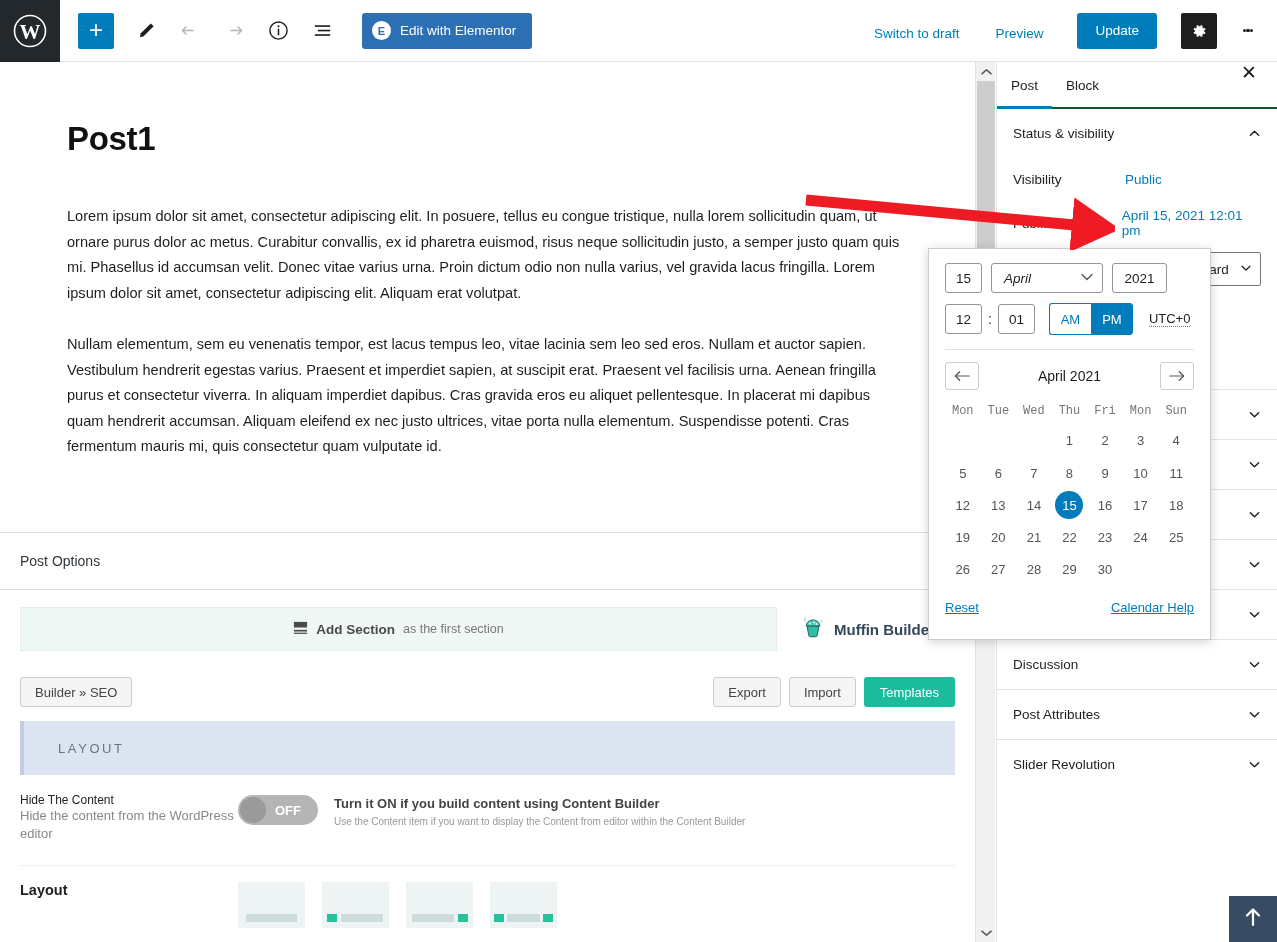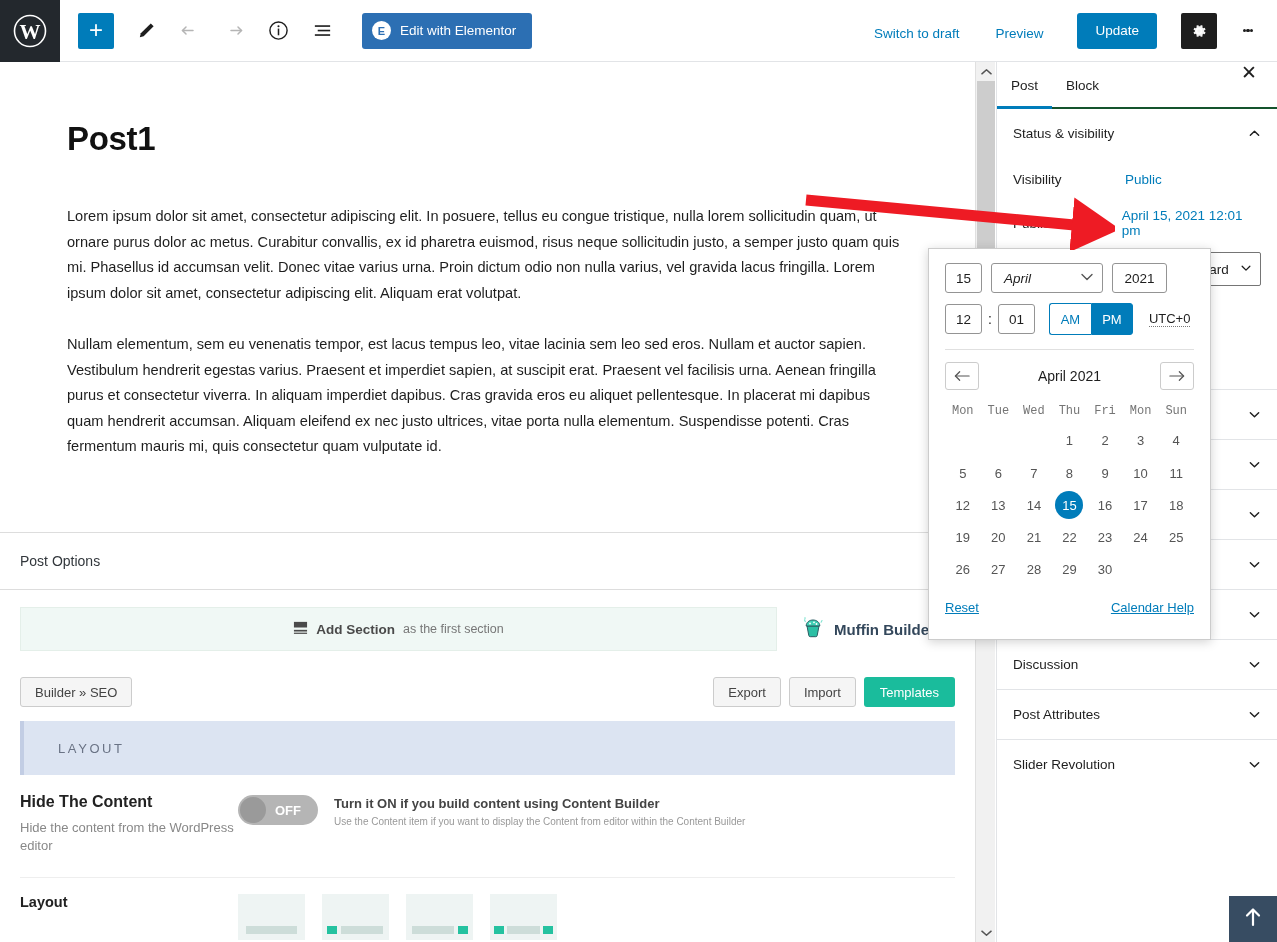--- a/index.html
+++ b/index.html
@@ -134,21 +134,21 @@
     border-left: 4px solid #c2cde4; display: flex; align-items: center;
   }
   .layout-bar span {
     font-size: 13px; letter-spacing: 2.6px; color: #6a7385; padding-left: 34px;
   }
 
   .hide-content-row {
     display: flex; padding: 18px 20px 0 20px; align-items: flex-start;
   }
   .hc-left { width: 218px; }
-  .hc-title { font-size: 16px; font-weight: bold; color: #222; margin-bottom: 8px; }
+  .hc-title { font-size: 12px; font-weight: normal; color: #222; }
   .hc-desc { font-size: 13px; color: #888; line-height: 18px; }
   .toggle {
     width: 80px; height: 30px; border-radius: 15px; background: #b5b5b5;
     display: flex; align-items: center; cursor: pointer; flex: 0 0 80px;
     margin-top: 2px;
   }
   .toggle .knob {
     width: 26px; height: 26px; border-radius: 50%; background: #9a9a9a; margin-left: 2px;
   }
   .toggle .tog-label {

